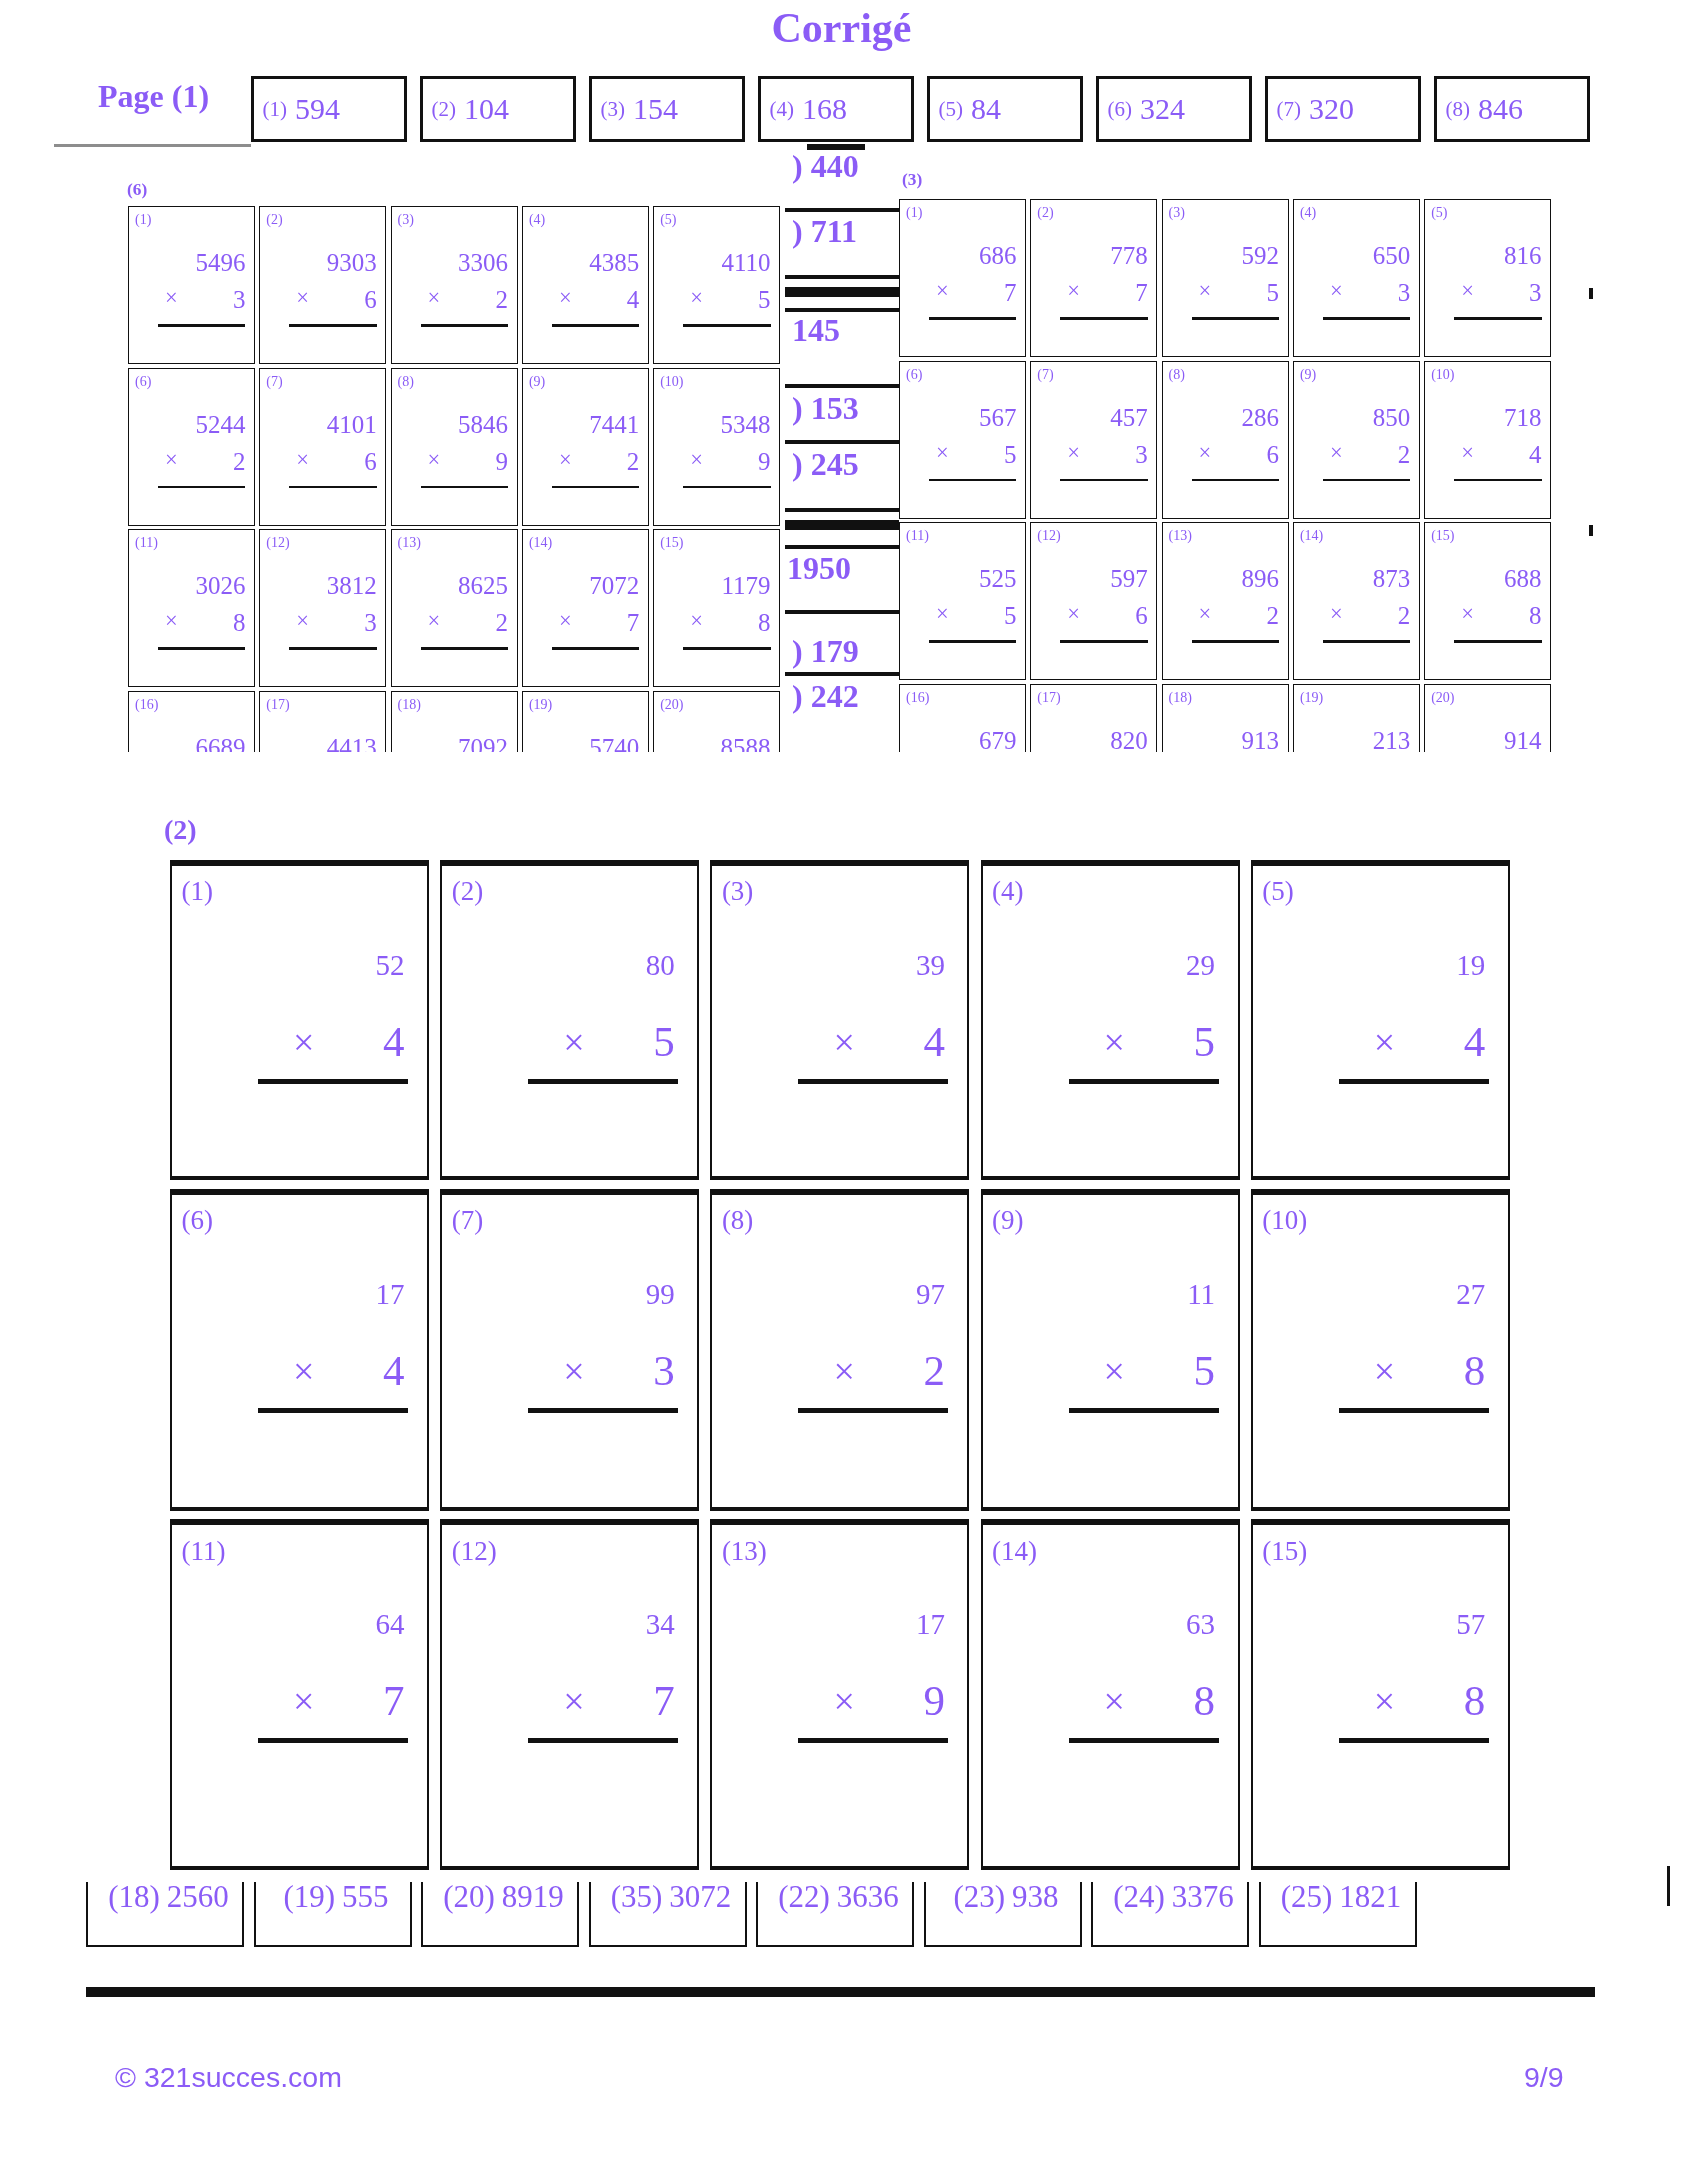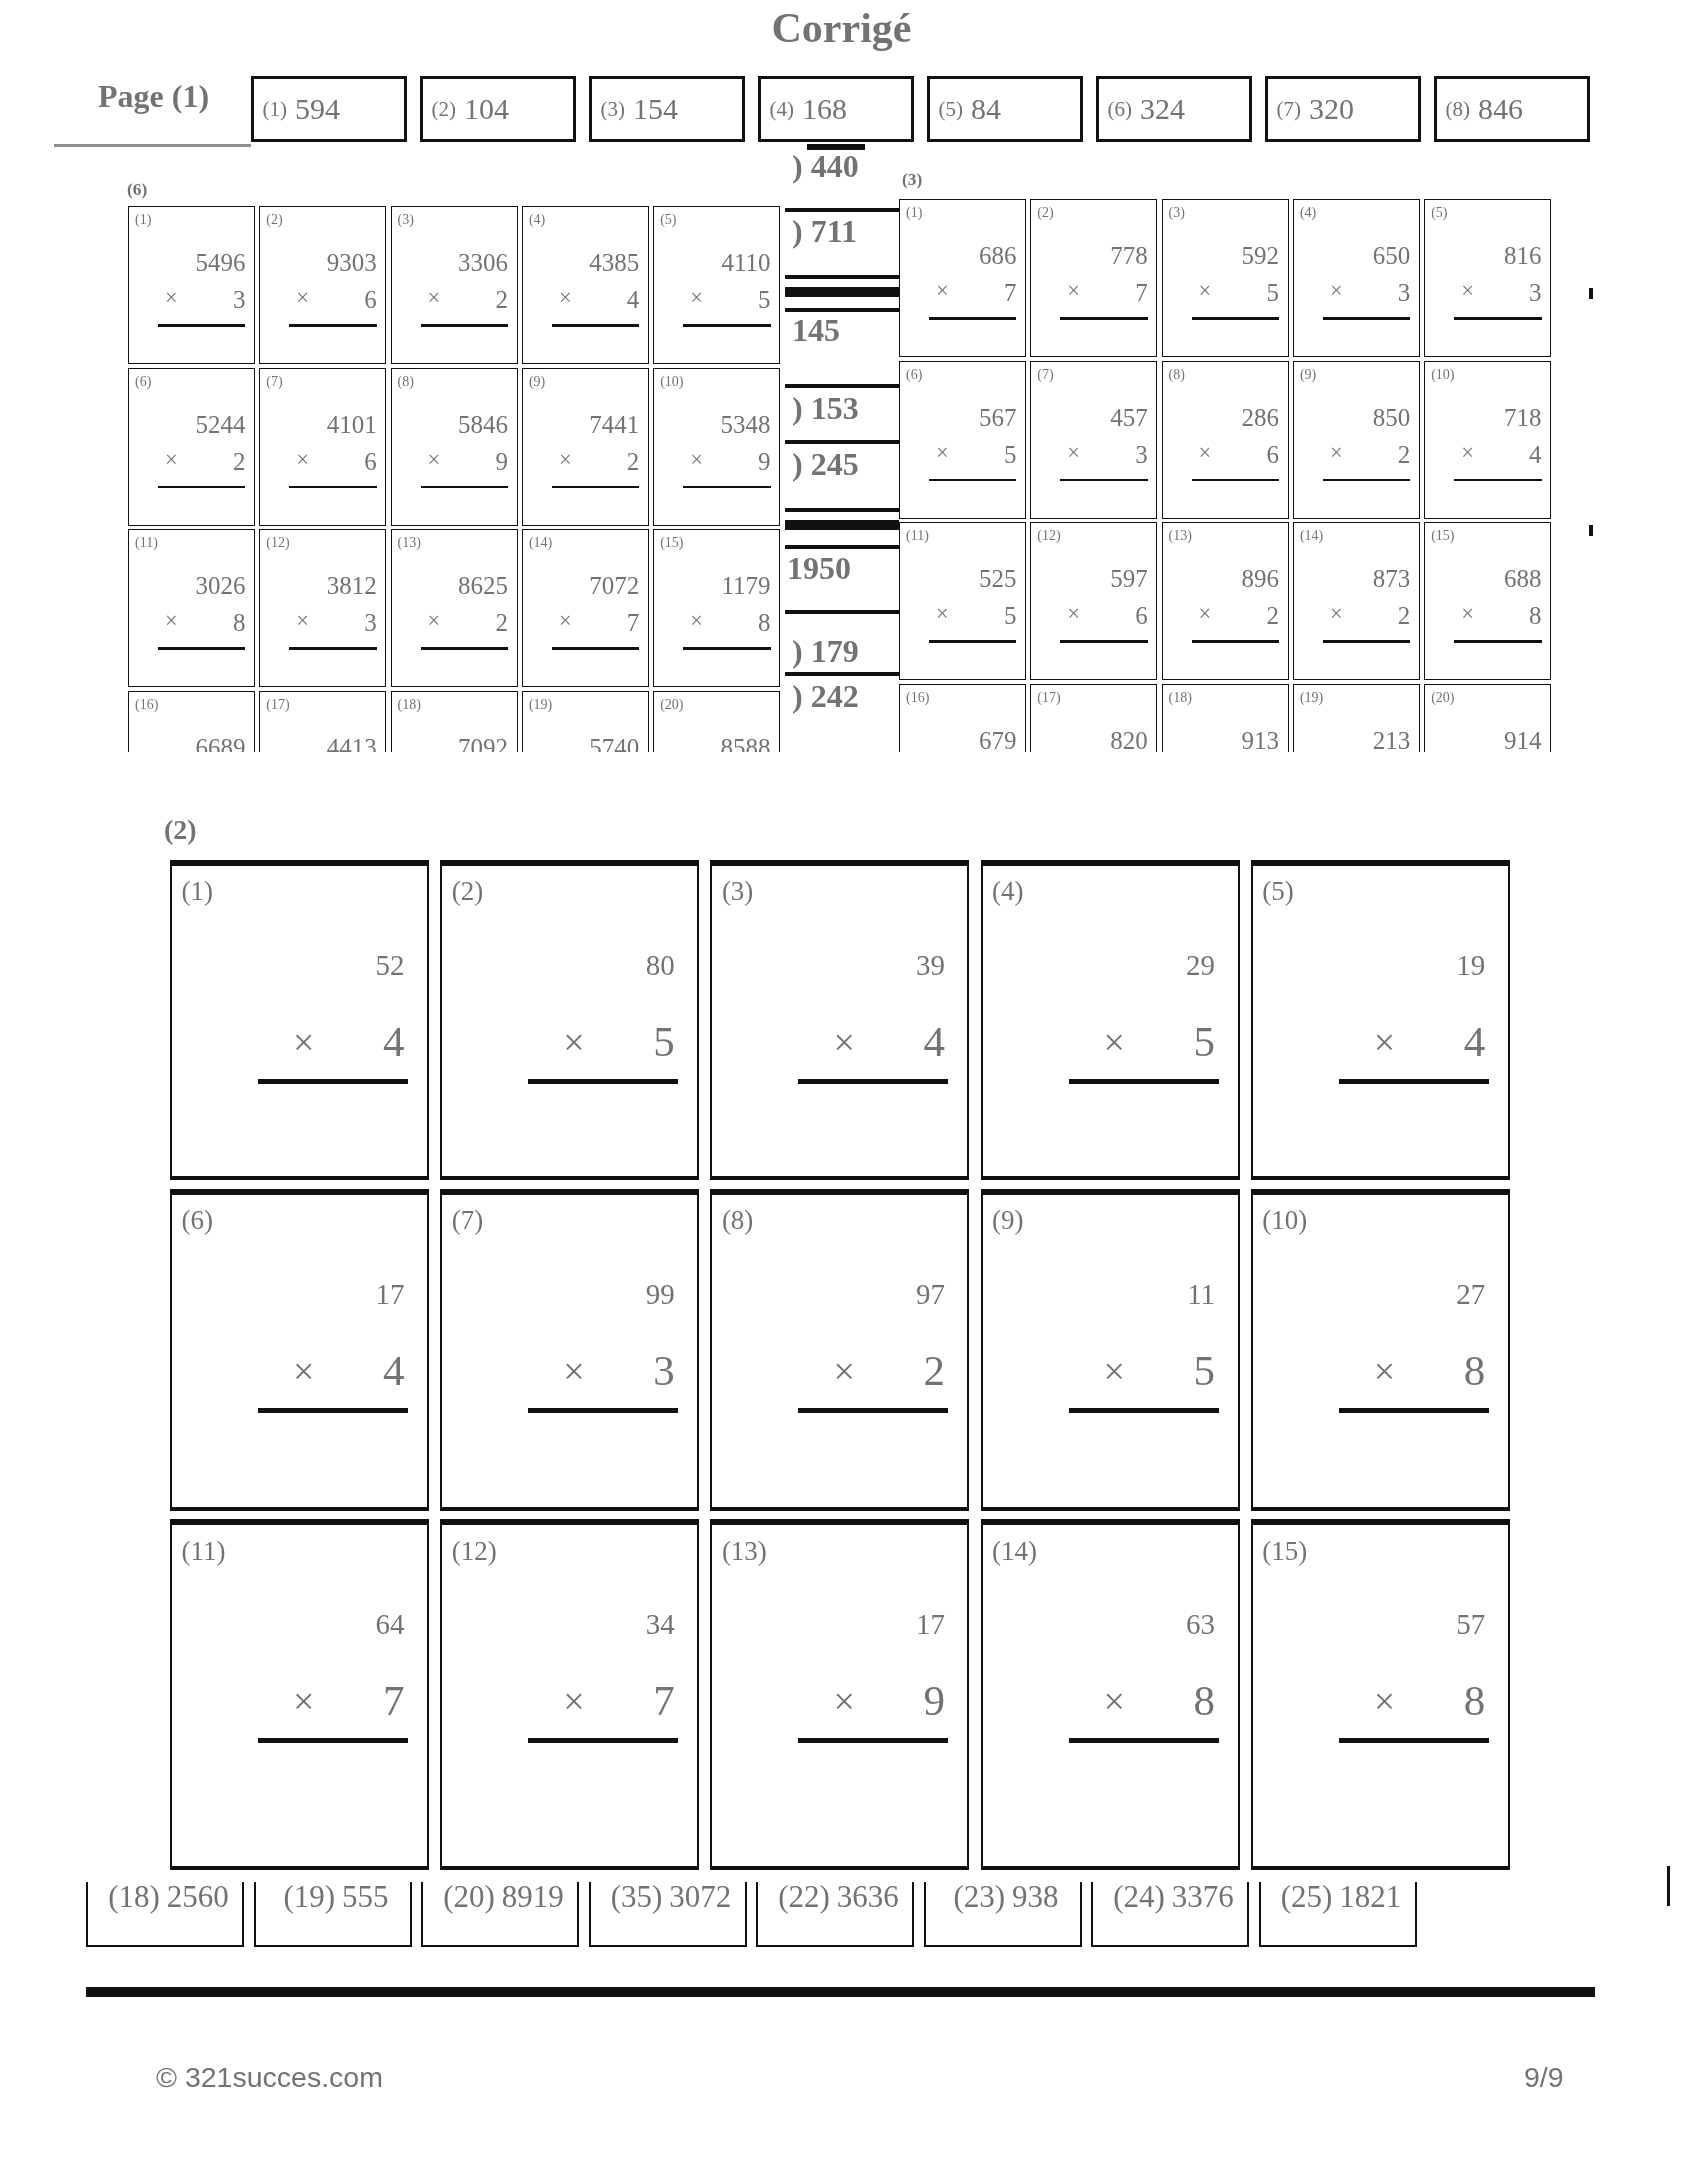--- a/index.html
+++ b/index.html
@@ -1,18 +1,18 @@
 <!DOCTYPE html>
 <html style="font-size:14px"><head>
 <meta charset="utf-8">
 <style>
   html,body { margin:0; padding:0; background:#e8e8e8; }
   .page {
     position:relative; width:1683px; height:2177px; margin:0 auto;
-    background:#ffffff; color:#737373;
+    background:#ffffff; color:#8b5cf6;
     font-family:"Liberation Serif", serif; overflow:hidden;
   }
   
   .title { position:absolute; top:3.5px; left:0; width:100%; text-align:center;
            font-size:42px; font-weight:bold; }
   .page-label { position:absolute; left:98px; top:78px; font-size:32px; font-weight:bold; white-space:nowrap; }
   .gray-underline { position:absolute; left:54px; top:144px; width:197px; height:2.6px; background:#8d8d8d; }
   .answers-row { position:absolute; left:251px; top:76px; display:flex; column-gap:13px; }
   .ansbox { box-sizing:border-box; width:156px; height:66px; border:3.5px solid #111;
             background:#fff; display:flex; align-items:center; padding-left:8.6px; white-space:nowrap; }
@@ -54,21 +54,21 @@
   .bottom-clip { position:absolute; left:86px; top:1882px; width:1366px; height:71px;
                  overflow:hidden; display:flex; column-gap:9.5px; }
   .bbox { flex:0 0 158px; box-sizing:border-box; height:93px; margin-top:-28px;
           border:2.6px solid #111; background:#fff; padding:22.5px 0 0 7px;
           font-size:31px; white-space:nowrap;text-align:center; }
   .bbox .bxidx { margin-right:7px; }
   .vtick { position:absolute; left:1667px; top:1866px; width:2.6px; height:40px; background:#111; }
   .divider { position:absolute; left:86px; top:1987px; width:1509px; height:10.4px; background:#111; }
   
   .footer-copy { position:absolute; left:115px; top:2061px; font-size:28.5px;
-                 font-family:"Liberation Sans", sans-serif;margin-left:41px; }
+                 font-family:"Liberation Sans", sans-serif; }
   .footer-page { position:absolute; left:1524px; top:2061px; font-size:28.5px;
                  font-family:"Liberation Sans", sans-serif; }
 </style>
 </head>
 <body>
 
 <div class="page">
 
   <div class="title">Corrigé</div>
 

